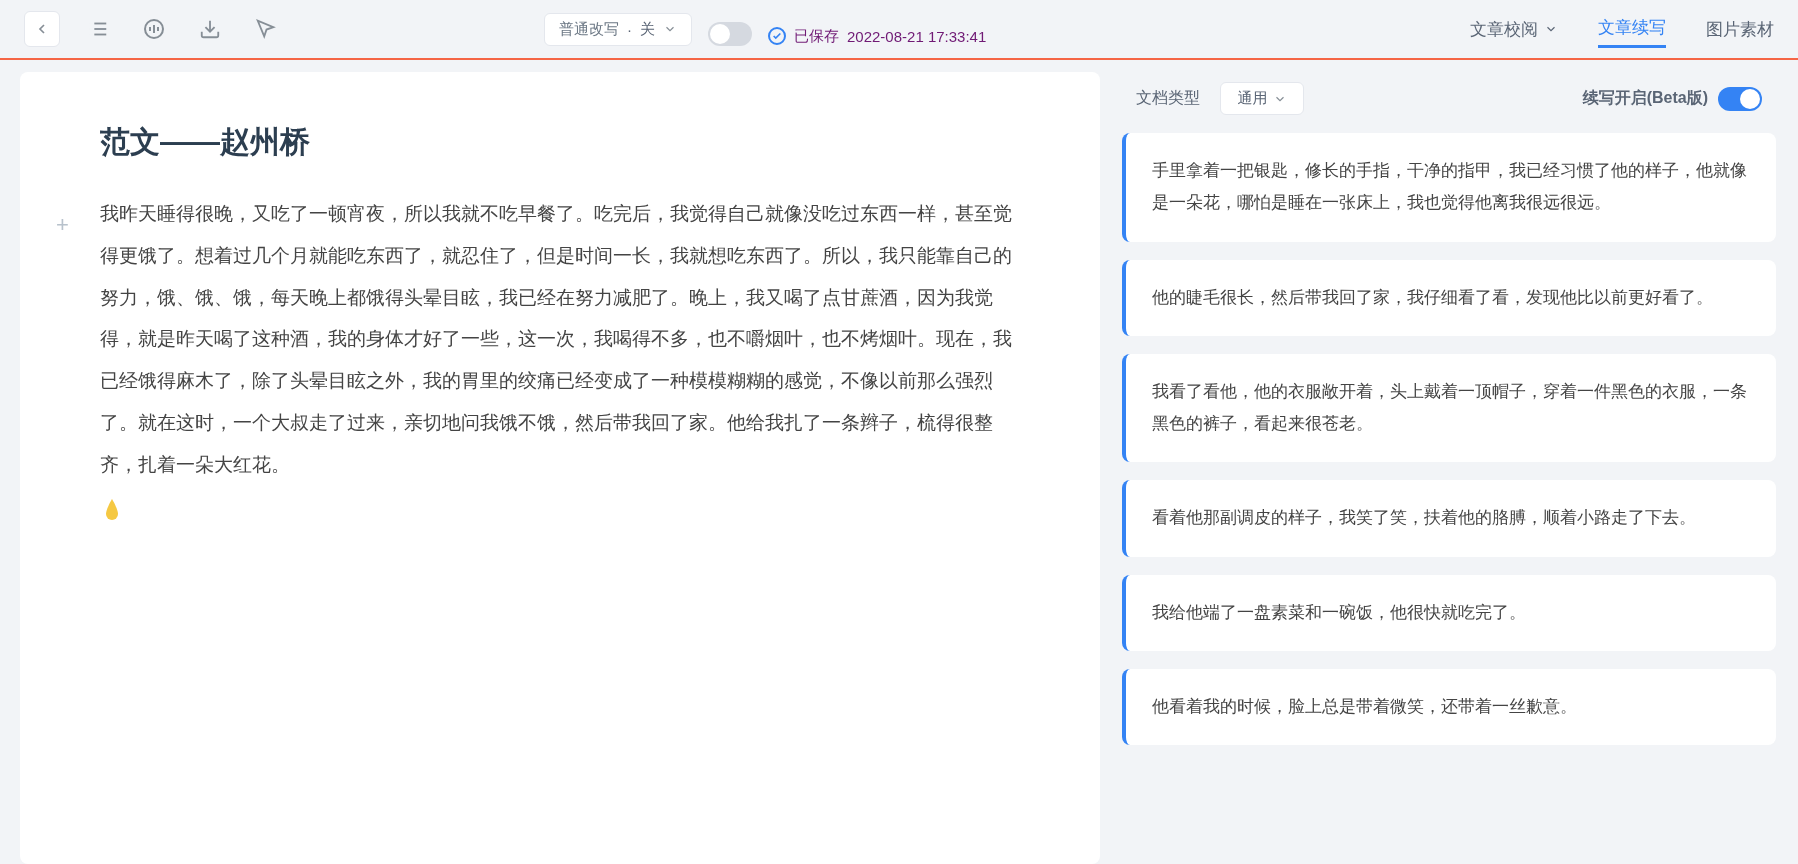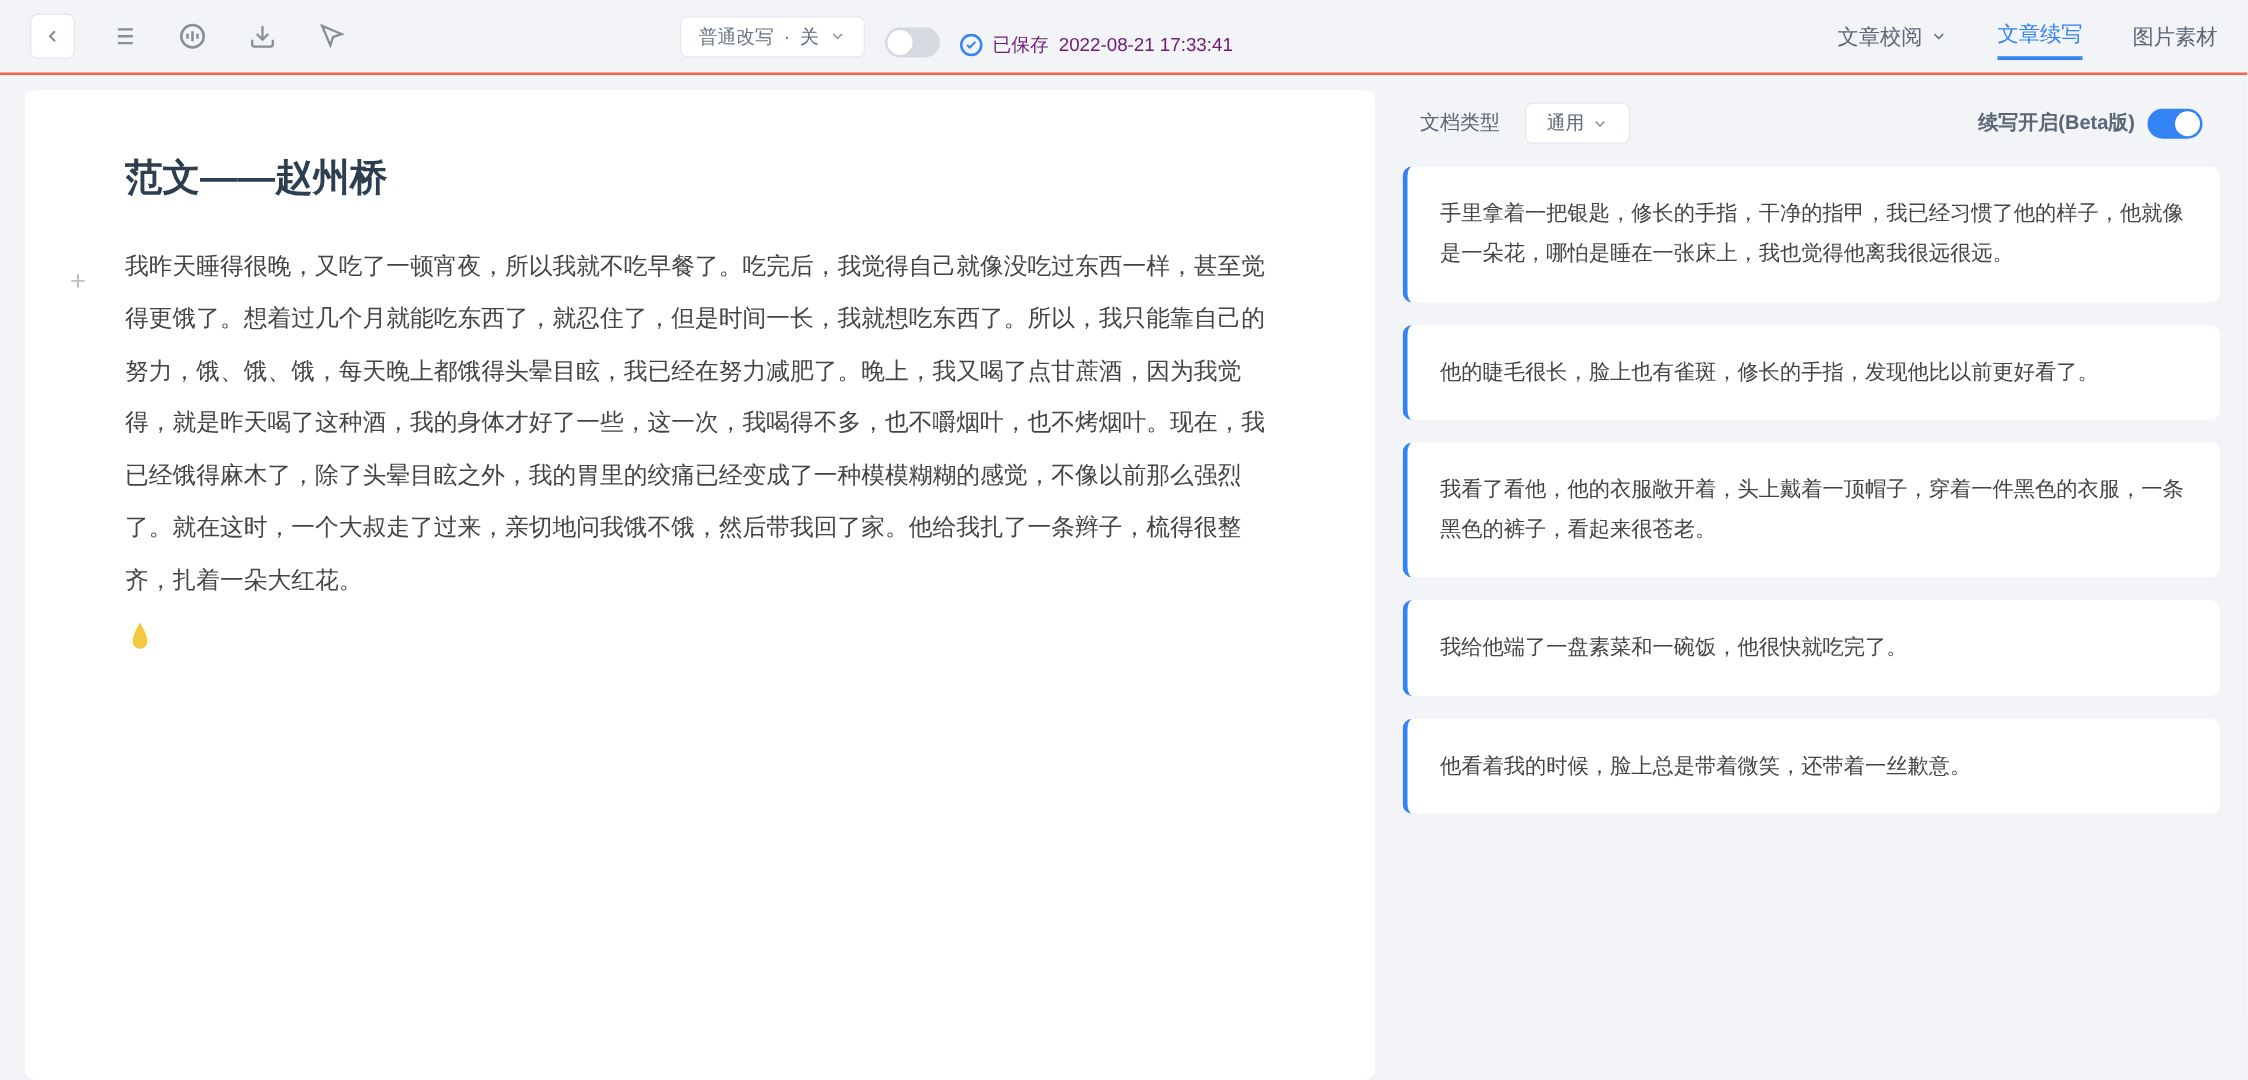--- a/index.html
+++ b/index.html
@@ -378,19 +378,20 @@
       </div>
       <div class="continuation-toggle">
         <span>续写开启(Beta版)</span>
         <div class="toggle-switch-on"></div>
       </div>
     </div>
 
 
     <div class="suggestions-list">
       <div class="suggestion-card"><span>手里拿着一把银匙，修长的手指，干净的指甲，我已经习惯了他的样子，他就像是一朵花，哪怕是睡在一张床上，我也觉得他离我很远很远。</span></div>
-      <div class="suggestion-card"><span>他的睫毛很长，脸上也有雀斑，修长的手指，发现他比以前更好看了。</span></div>
+      <div class="suggestion-card"><span>他的睫毛很长，然后带我回了家，我仔细看了看，发现他比以前更好看了。</span></div>
       <div class="suggestion-card"><span>我看了看他，他的衣服敞开着，头上戴着一顶帽子，穿着一件黑色的衣服，一条黑色的裤子，看起来很苍老。</span></div>
+      <div class="suggestion-card"><span>看着他那副调皮的样子，我笑了笑，扶着他的胳膊，顺着小路走了下去。</span></div>
       <div class="suggestion-card"><span>我给他端了一盘素菜和一碗饭，他很快就吃完了。</span></div>
       <div class="suggestion-card"><span>他看着我的时候，脸上总是带着微笑，还带着一丝歉意。</span></div>
     </div>
   </div>
 </div>
 
 </body></html>

